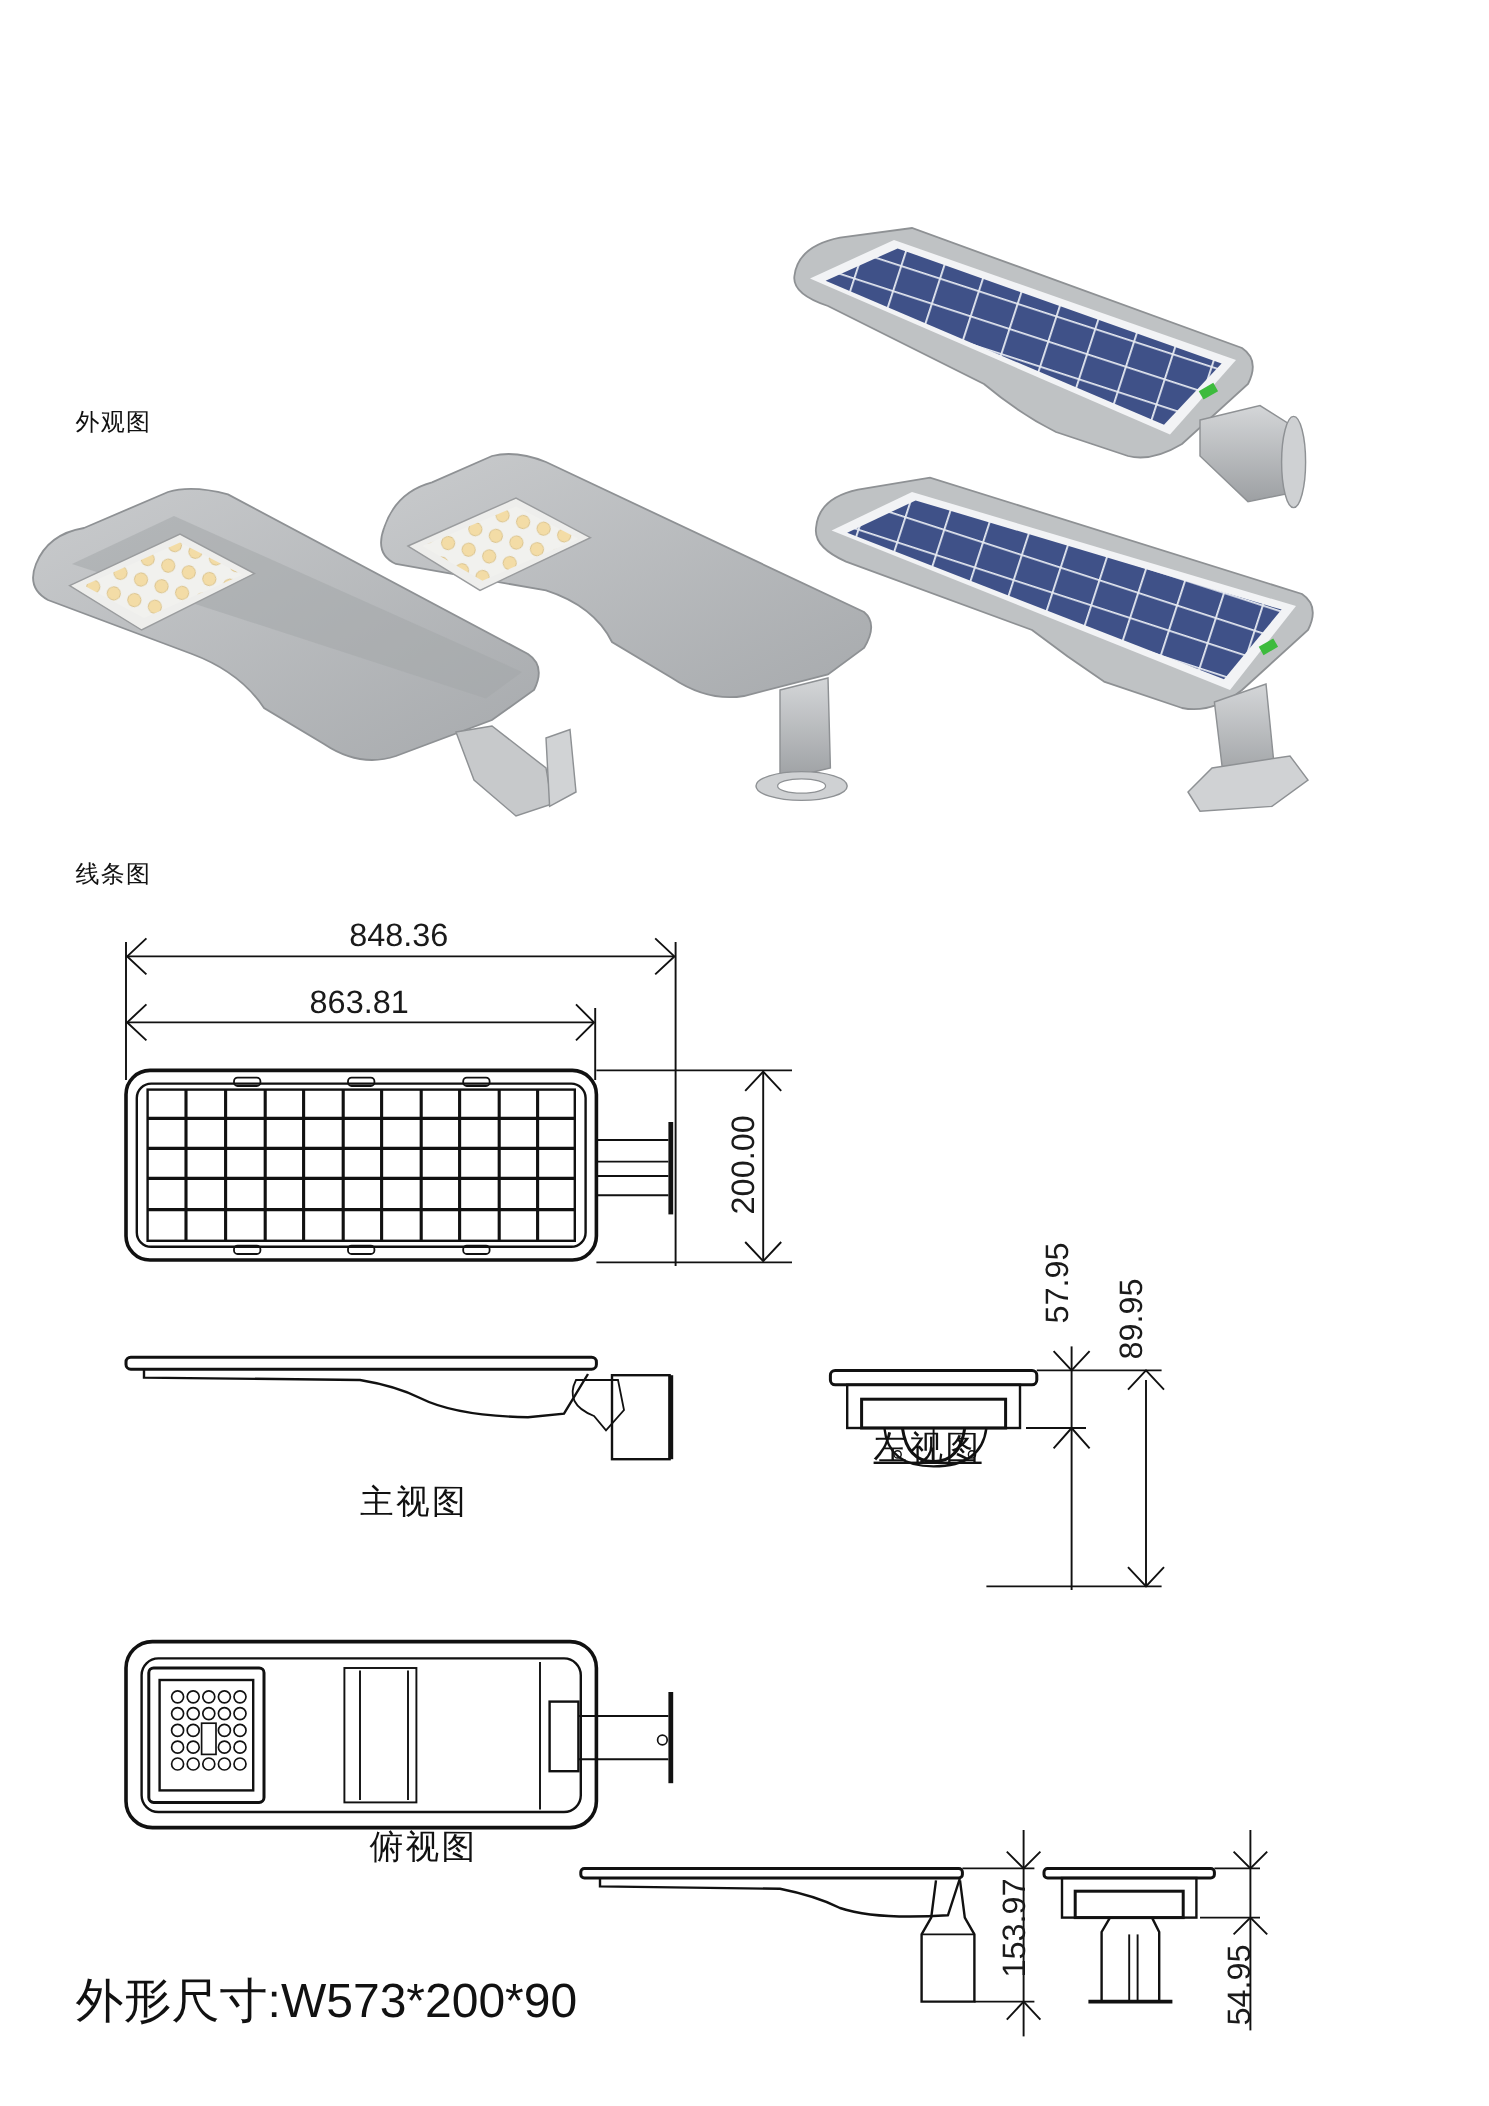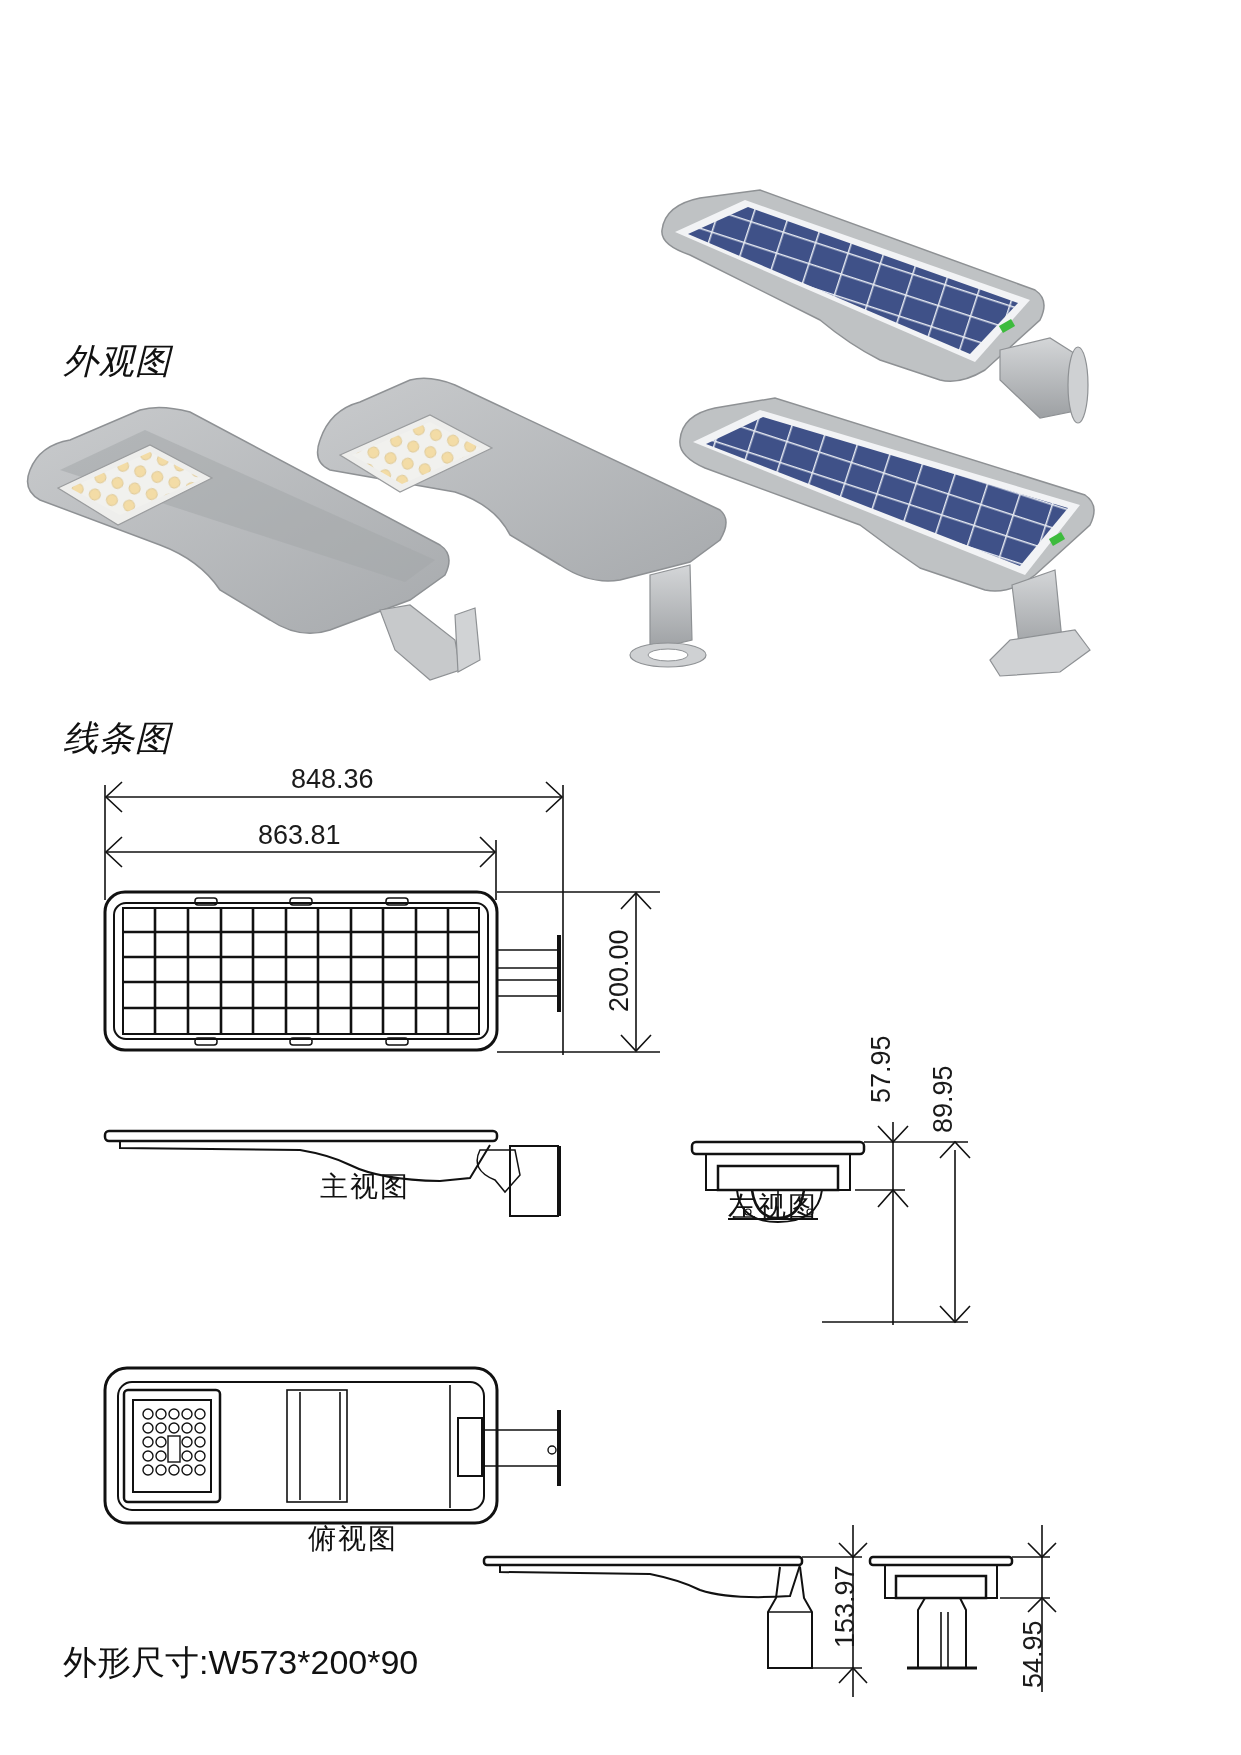--- a/index.html
+++ b/index.html
@@ -1,22 +1,22 @@
 <!DOCTYPE html>
 <html><head>
 <meta charset="utf-8">
 <style>
   html,body{margin:0;padding:0;background:#ffffff;}
   body{width:1241px;height:1755px;position:relative;overflow:hidden;font-family:"DejaVu Sans","Liberation Sans",sans-serif;color:#111;}
   .abs{position:absolute;}
-  .heading{font-size:35px;font-weight:500;letter-spacing:1px;font-style:italic;}
+  .heading{font-size:20px;font-weight:500;letter-spacing:1px;}
   .label{font-size:28px;letter-spacing:2px;}
   .dimtext{font-family:"Liberation Sans",sans-serif;font-size:27px;color:#1a1a1a;}
   .vtext{transform-origin:left top;transform:rotate(-90deg);white-space:nowrap;}
-  .spec{font-size:34px;font-family:"Liberation Sans","DejaVu Sans",sans-serif;}
+  .spec{font-size:40px;font-family:"Liberation Sans","DejaVu Sans",sans-serif;}
   svg{position:absolute;left:0;top:0;}
 </style>
 </head>
 <body>
 
 <div class="abs heading" style="left:63px;top:338px;">外观图</div>
 
 <svg width="1241" height="780" viewBox="0 0 1241 780">
   <defs>
     <linearGradient id="hous" x1="0" y1="0" x2="1" y2="1">
@@ -248,17 +248,17 @@
 </svg>
 
 <div class="abs dimtext" style="left:291px;top:764px;">848.36</div>
 <div class="abs dimtext" style="left:258px;top:820px;">863.81</div>
 <div class="abs dimtext vtext" style="left:604px;top:1012px;">200.00</div>
 <div class="abs dimtext vtext" style="left:866px;top:1103px;">57.95</div>
 <div class="abs dimtext vtext" style="left:928px;top:1133px;">89.95</div>
 <div class="abs dimtext vtext" style="left:830px;top:1648px;">153.97</div>
 <div class="abs dimtext vtext" style="left:1018px;top:1688px;">54.95</div>
 
-<div class="abs label" style="left:300px;top:1168px;margin-left:20px;">主视图</div>
+<div class="abs label" style="left:300px;top:1233px;">主视图</div>
 <div class="abs label" style="left:728px;top:1188px;text-decoration:underline;">左视图</div>
 <div class="abs label" style="left:308px;top:1520px;">俯视图</div>
 
 <div class="abs spec" style="left:63px;top:1640px;">外形尺寸:W573*200*90</div>
 
 </body></html>

